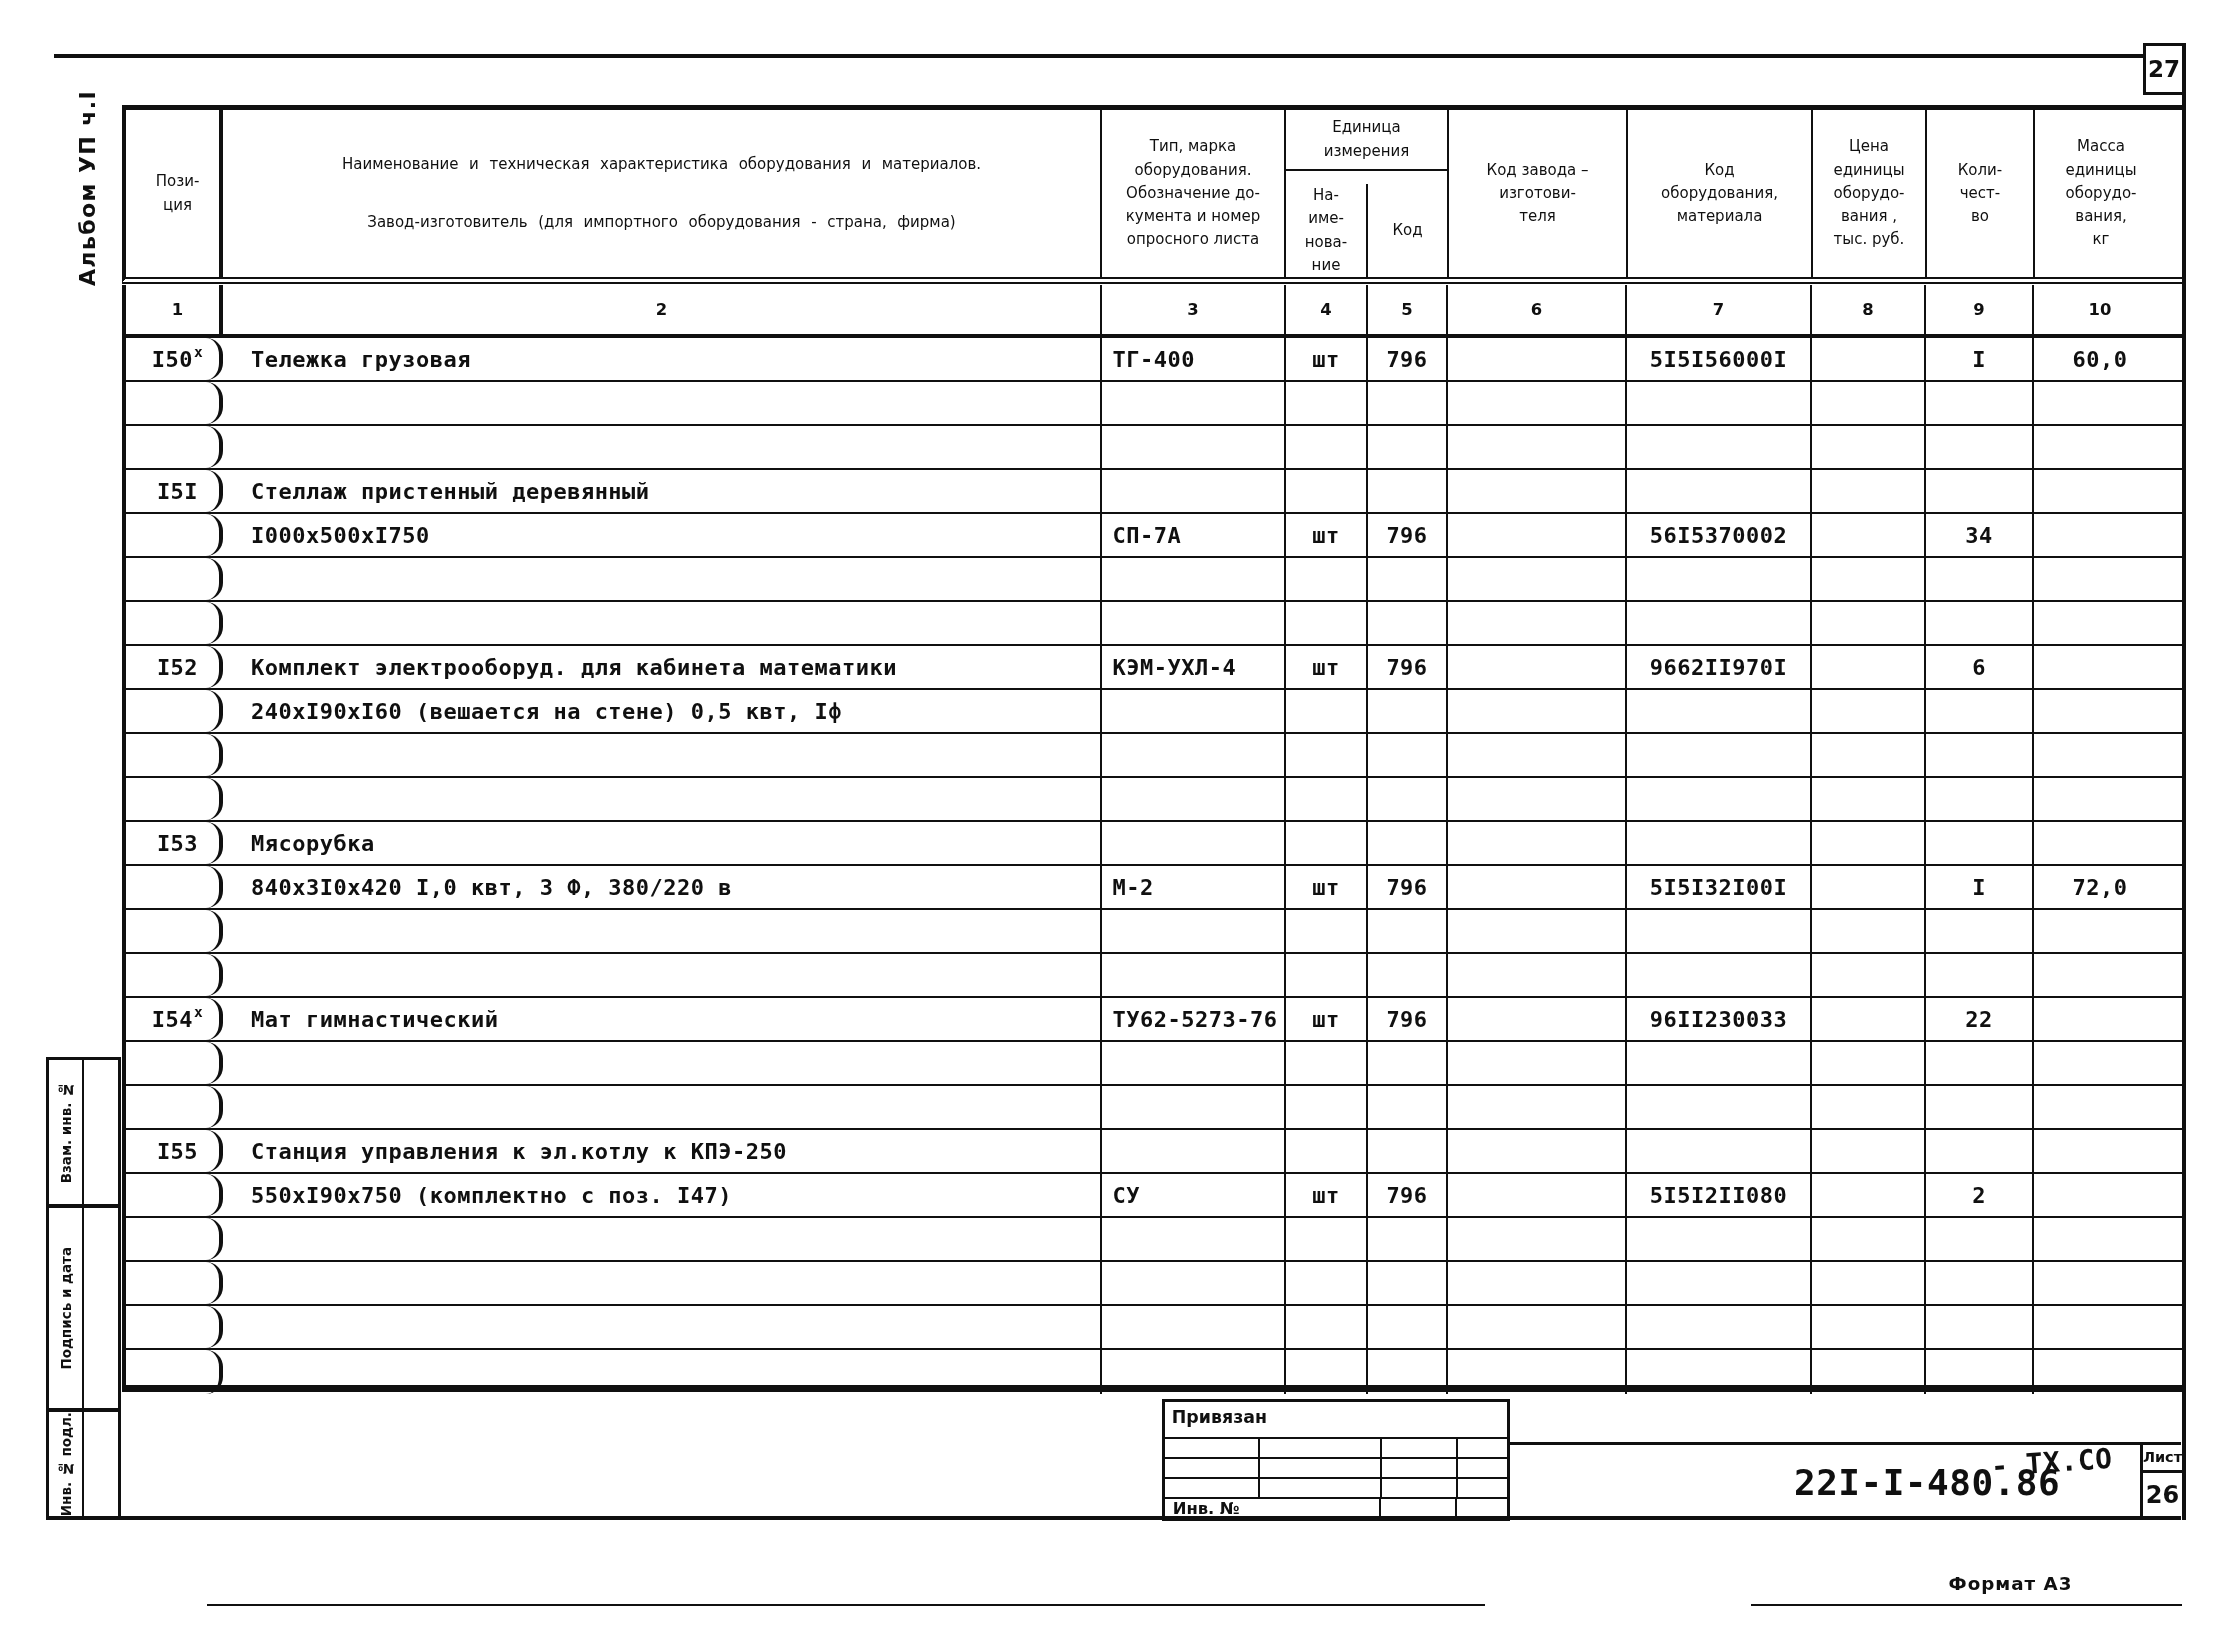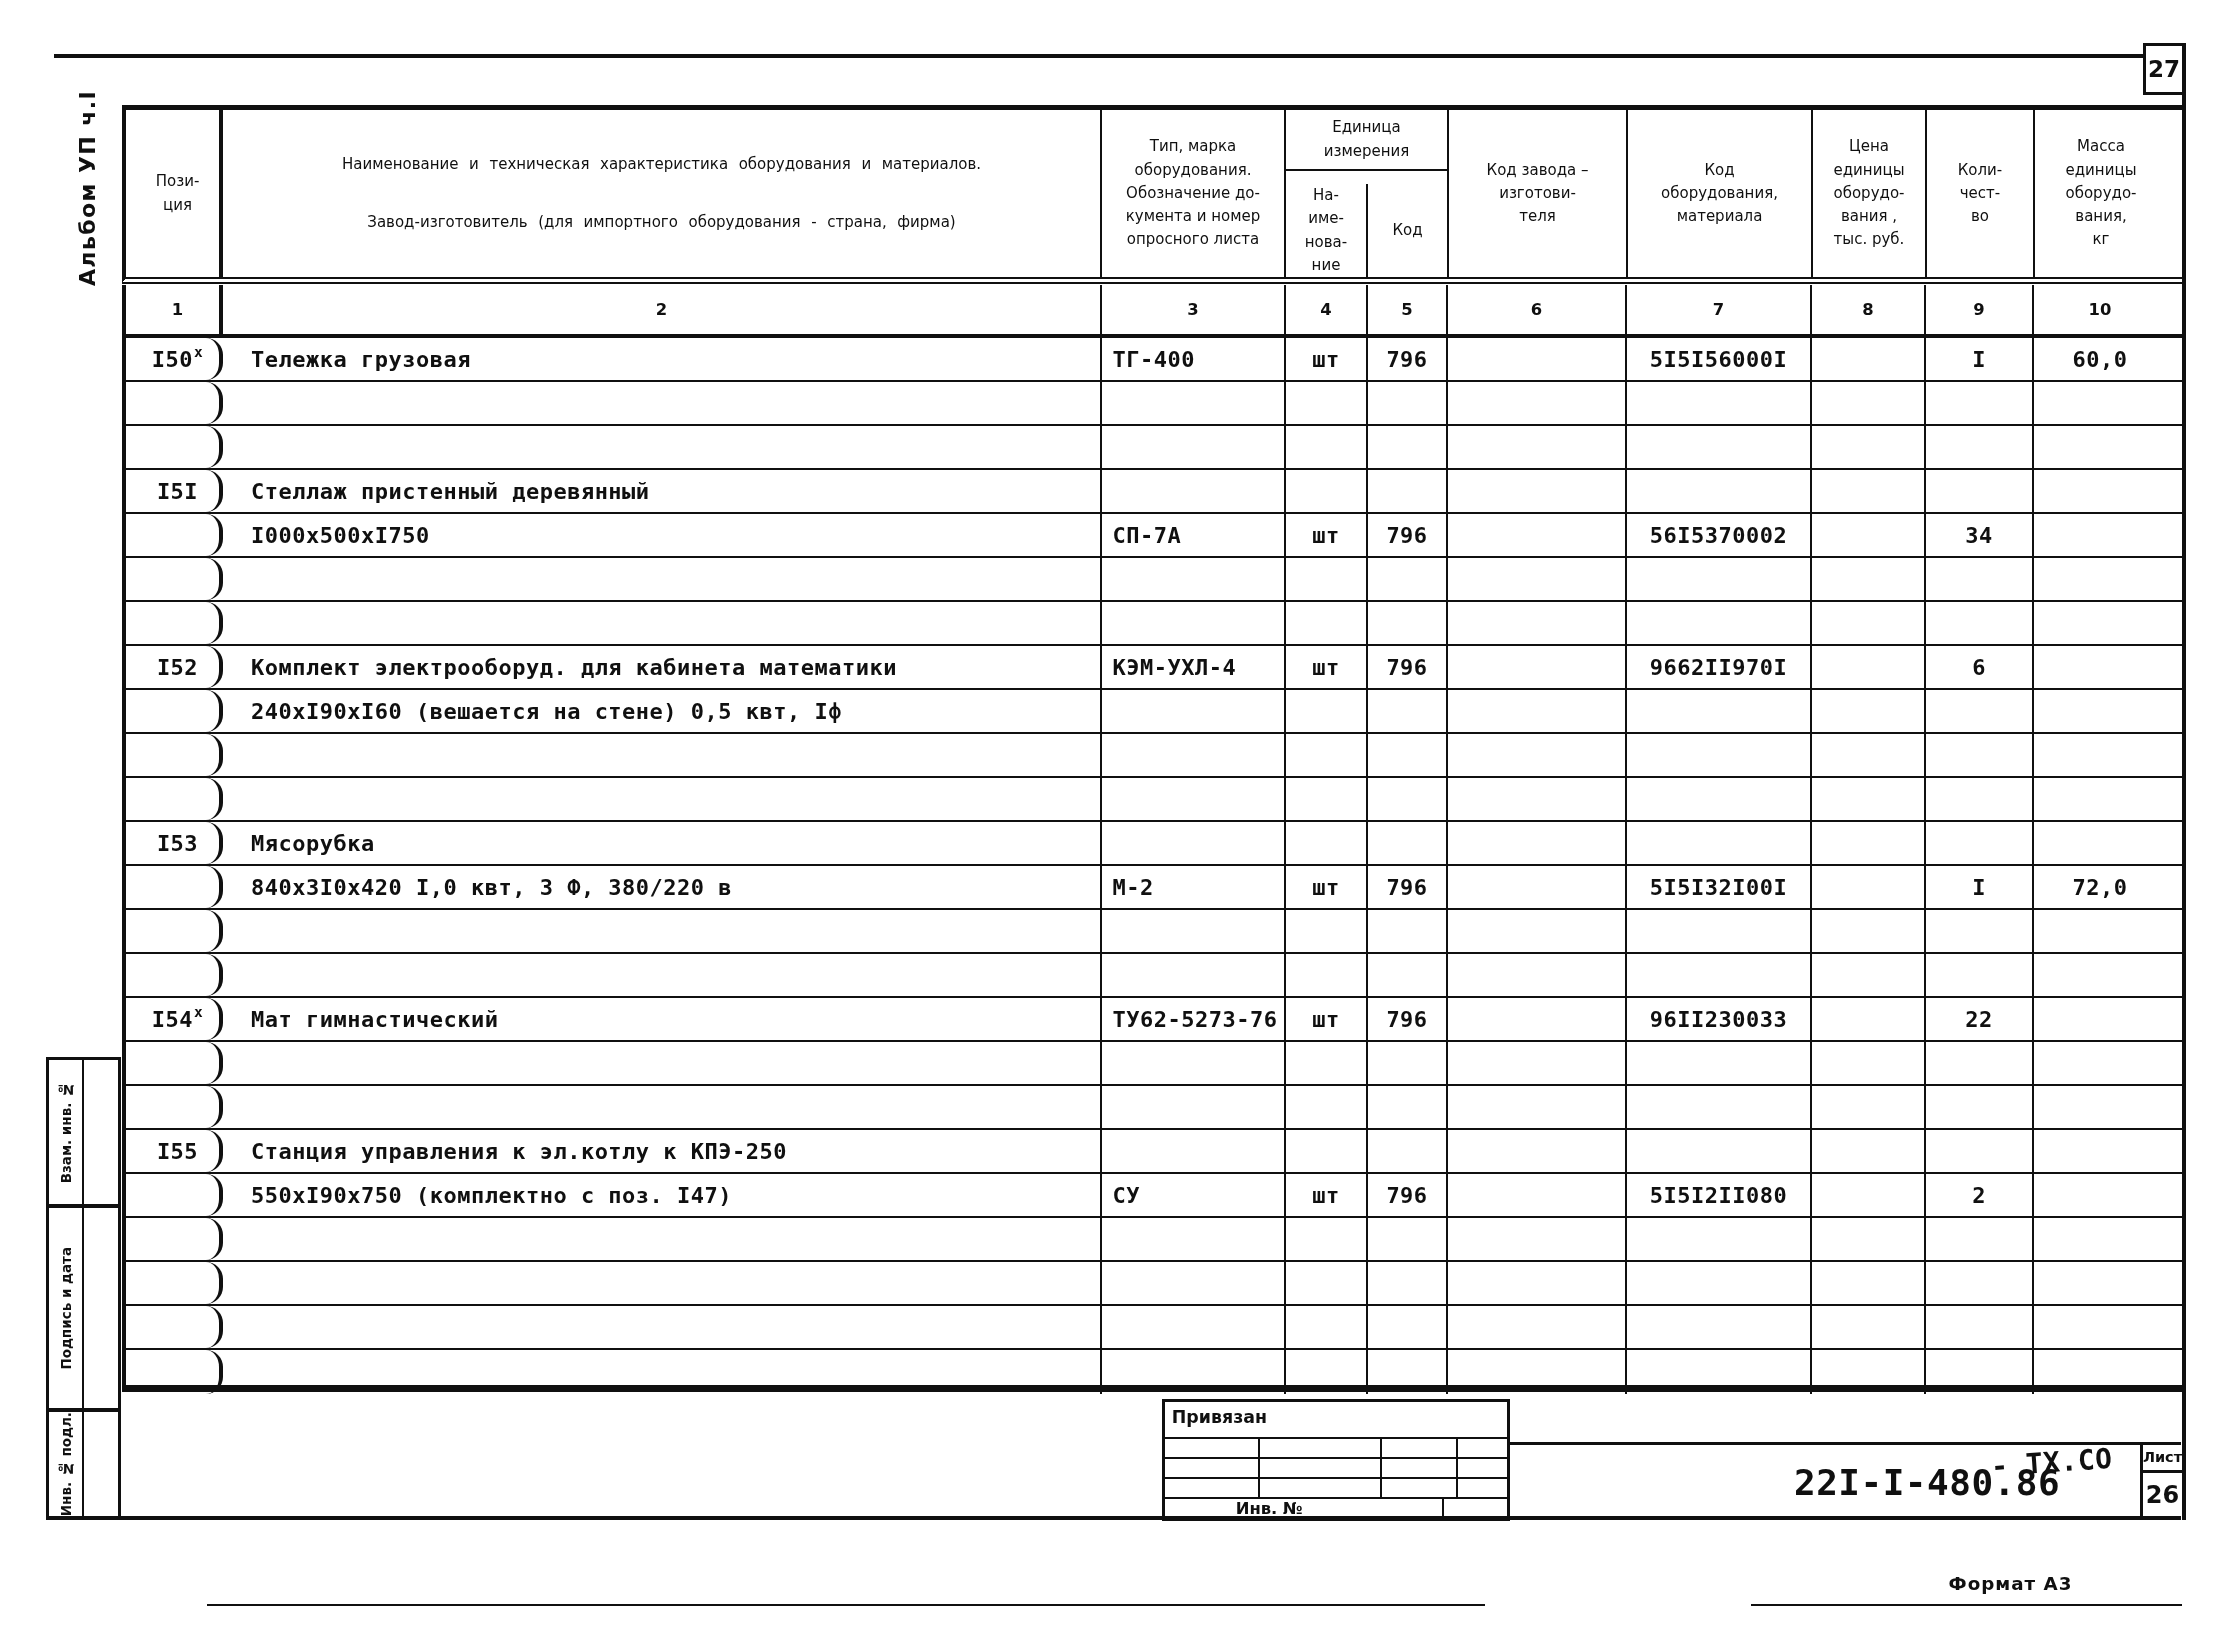--- a/index.html
+++ b/index.html
@@ -72,21 +72,21 @@
   .sbox .lab span{writing-mode:vertical-rl;transform:rotate(180deg);font-size:13.5px;font-weight:600;white-space:nowrap;}
   .sbox .emp{flex:1;}
   #sb1{top:1057px;height:151px;}
   #sb2{top:1204px;height:208px;}
   #sb3{top:1408px;height:112px;}
 
   
   #stamp{left:1162px;top:1399px;width:348px;height:122px;border:3.9px solid var(--ink);
     box-sizing:border-box;display:flex;flex-direction:column;}
   #stamp .srow{display:flex;box-sizing:border-box;border-bottom:2.9px solid var(--ink);}
-  #stamp .srow:last-child{border-bottom:0;flex-direction:column;}
+  #stamp .srow:last-child{border-bottom:0;}
   #stamp .sr1{height:37px;align-items:flex-start;}
   #stamp .srm{height:20px;}
   #stamp .sr5{flex:1;align-items:center;}
   #stamp .scell{box-sizing:border-box;border-right:2.9px solid var(--ink);height:100%;}
   #stamp .scell.last{border-right:0;}
   .sw1{width:95px;}.sw2{width:122px;}.sw3{width:76px;}.sw4{width:48px;}
   .sw12{width:216px;}
   #stamp-title{font-size:17.4px;font-weight:600;padding:4.8px 0 0 6.8px;}
   #stamp-inv{font-size:16.4px;font-weight:600;padding-left:7.7px;display:flex;align-items:center;}
 

